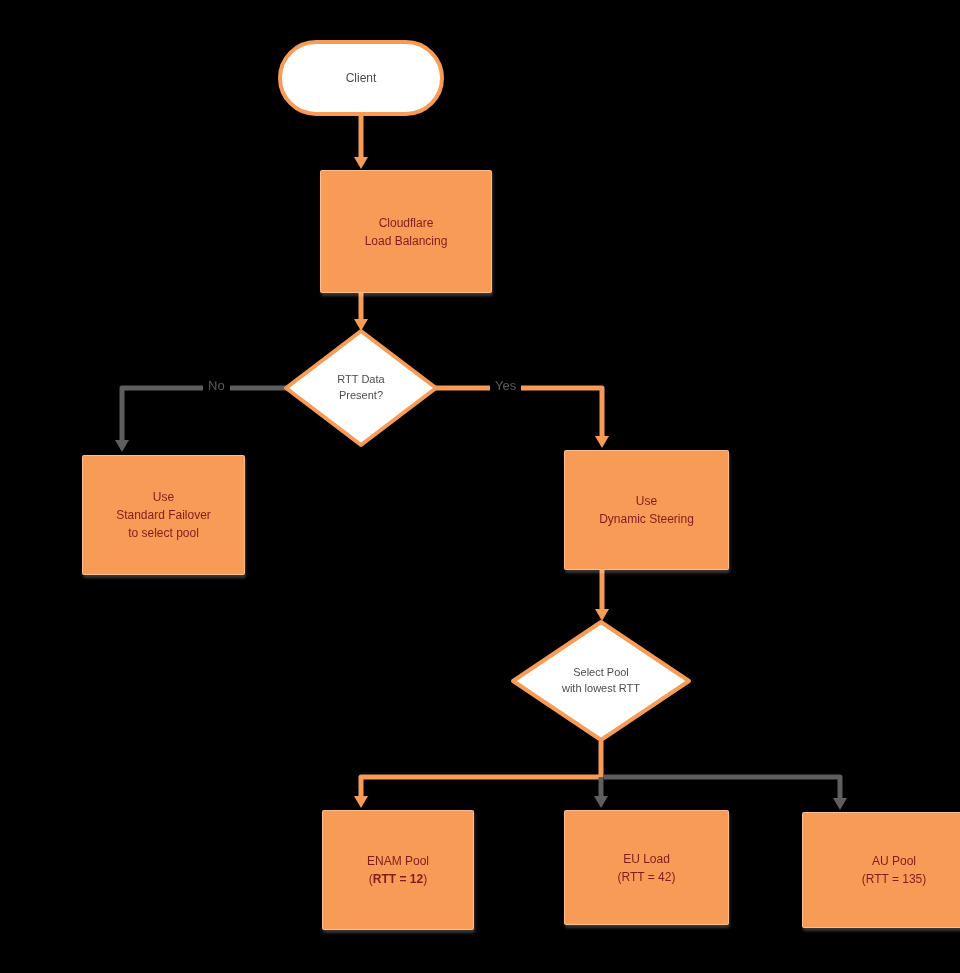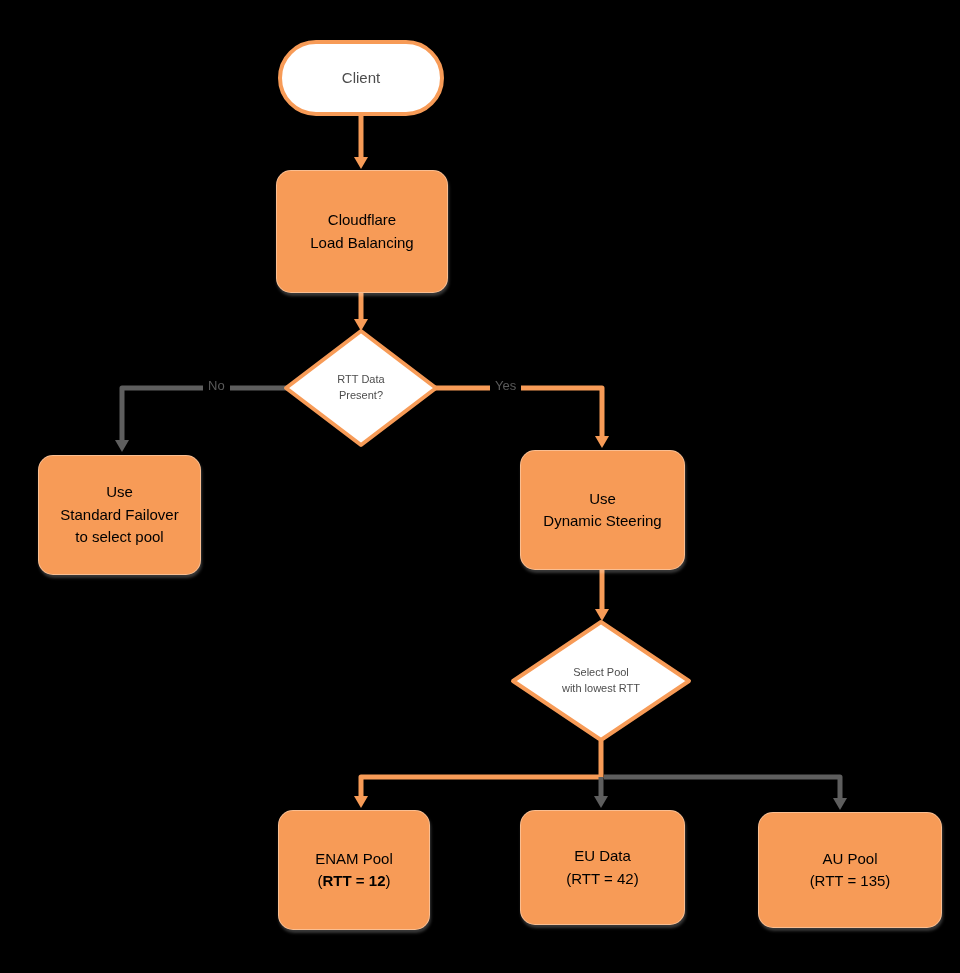--- a/index.html
+++ b/index.html
@@ -21,29 +21,30 @@
   .arrow-orange { fill: var(--orange); stroke: none; }
   .arrow-gray   { fill: var(--line-gray); stroke: none; }
   .diamond-shape { fill: #ffffff; stroke: var(--orange); stroke-width: 4; stroke-linejoin: round; }
 
   .node {
     position: absolute;
     display: flex;
     flex-direction: column;
     justify-content: center;
     text-align: center;
-    font-size: 15px;
+    font-size: 12px;
     line-height: 1.5;
   }
   .box {
     background: var(--orange);
-    color: #000000;
-    border-radius: 15px;
+    color: #7f1d1d;
+    border-radius: 2px;
     border: 1px solid rgba(255,255,255,0.35);
     box-shadow: 1px 3px 3px rgba(255,255,255,0.22);
+    margin-left: 44px;
   }
   .pill {
     background: #ffffff;
     color: var(--text-dark);
     border: 4px solid var(--orange);
     border-radius: 40px;
   }
   .diamond-text {
     position: absolute;
     display: flex;
@@ -151,21 +152,21 @@
   </div>
 
   <div class="node box" style="left:278px; top:810px; width:152px; height:120px;">
     <span>ENAM Pool</span>
     <span>
       <span>(</span><span class="bold">RTT = 12</span><span>)</span>
     </span>
   </div>
 
   <div class="node box" style="left:520px; top:810px; width:165px; height:115px;">
-    <span>EU Data</span>
+    <span>EU Load</span>
     <span>(RTT = 42)</span>
   </div>
 
   <div class="node box" style="left:758px; top:812px; width:184px; height:116px;">
     <span>AU Pool</span>
     <span>(RTT = 135)</span>
   </div>
 
 </div>
 

